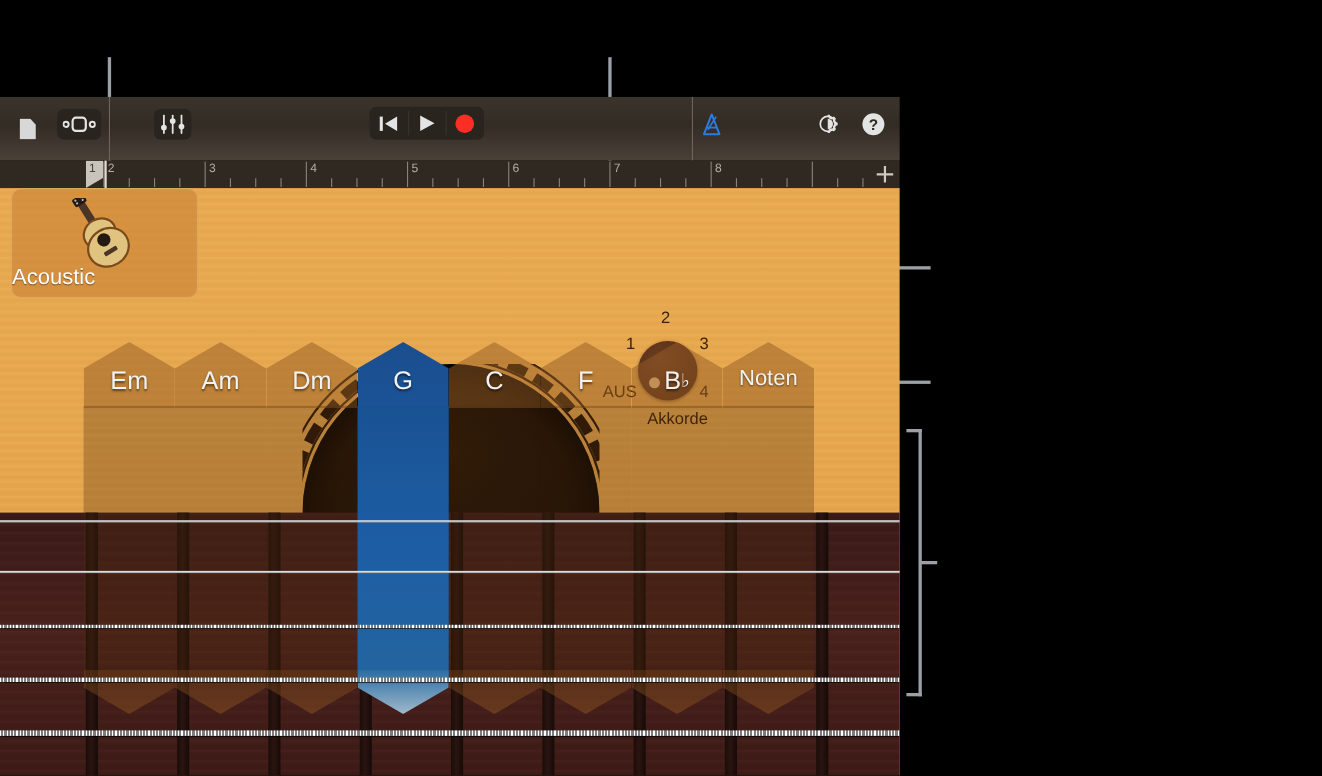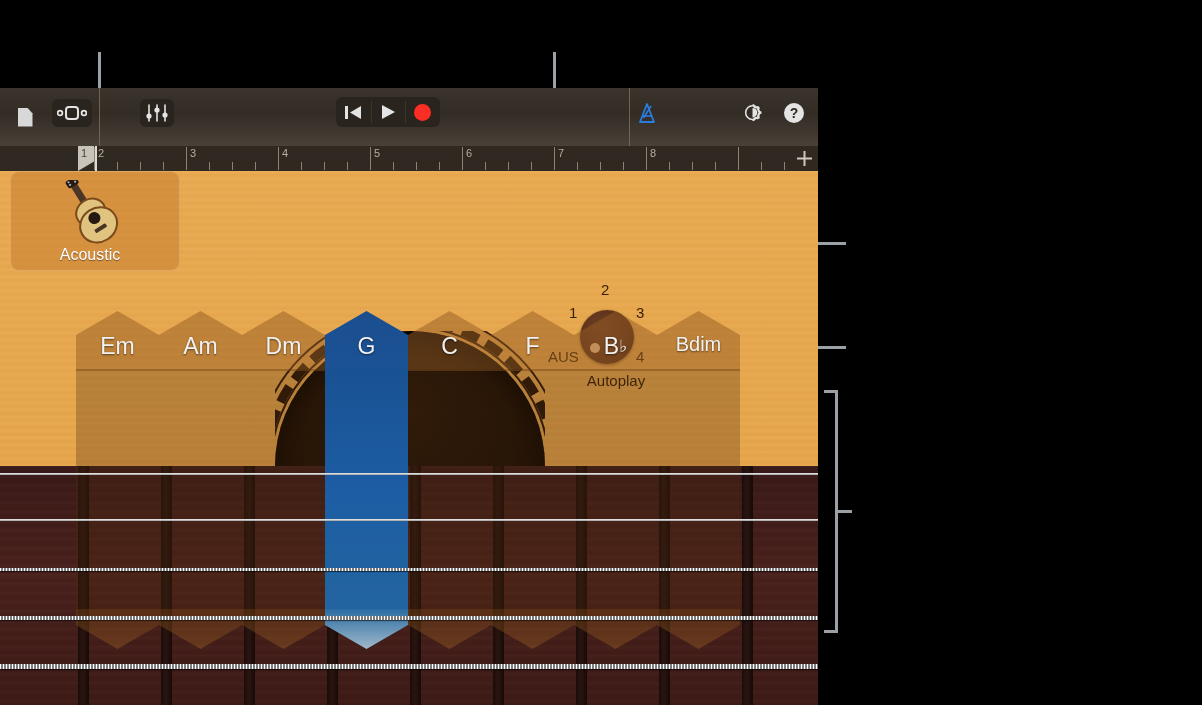--- a/index.html
+++ b/index.html
@@ -52,22 +52,22 @@
     background:linear-gradient(180deg,#e9aa51 0%,#e7a84e 40%,#e49f45 100%);}
   .woodgrain{position:absolute;inset:0;opacity:.16;
     background:repeating-linear-gradient(180deg,
       rgba(255,255,255,.30) 0px,rgba(255,255,255,0) 2px,
       rgba(120,60,10,.22) 4px,rgba(255,255,255,0) 7px);}
 
   
   #inst-card{position:absolute;left:10px;top:0px;width:168px;height:98px;
     background:rgba(198,125,49,.55);border-radius:9px;
     border:1px solid rgba(255,255,255,.20);}
-  #inst-label{position:absolute;left:0;right:10px;bottom:6px;text-align:center;
-    font-size:16px;color:#fff;text-shadow:0 1px 1px rgba(0,0,0,.45);}
+  #inst-label{position:absolute;left:0;right:10px;bottom:6px;
+    font-size:20px;color:#fff;text-shadow:0 1px 1px rgba(0,0,0,.45);}
 
   
   #soundhole-wrap{position:absolute;left:275px;top:160px;width:270px;height:200px;overflow:hidden;}
   #soundhole{position:absolute;left:0;top:0;width:270px;height:270px;border-radius:50%;
     background:radial-gradient(circle at 50% 30%,#241508 0%,#140b03 60%,#0b0601 100%);
     box-shadow:inset 0 10px 22px rgba(0,0,0,.85);}
   #rosette{position:absolute;left:-14px;top:-14px;width:298px;height:298px;border-radius:50%;
     border:9px dashed #241406;box-sizing:border-box;}
   #rosette2{position:absolute;left:-20px;top:-20px;width:310px;height:310px;border-radius:50%;
     border:2px solid #2a1808;box-sizing:border-box;}
@@ -315,21 +315,21 @@
 
       <div id="autoplay">
         <div class="knob-lab" style="left:9px;top:20px;">1</div>
         <div class="knob-lab" style="left:41px;top:-3px;">2</div>
         <div class="knob-lab" style="left:76px;top:20px;">3</div>
         <div class="knob-lab" style="left:76px;top:64px;">4</div>
         <div class="knob-lab" style="left:-12px;top:64px;">AUS</div>
         <div id="knob">
           <div id="knob-dot"></div>
         </div>
-        <div id="autoplay-title">Autoplay</div>
+        <div id="autoplay-title">Akkorde</div>
       </div>
 
 
       <div id="fretboard">
         <div class="fbgrain"></div>
         <div class="fret" style="left:78px;"></div>
         <div class="fret" style="left:161px;"></div>
         <div class="fret" style="left:244px;"></div>
         <div class="fret" style="left:327px;"></div>
         <div class="fret" style="left:410px;"></div>
@@ -379,21 +379,21 @@
         <div class="strip s-normal" style="left:574px;">
           <div class="strip-head"></div>
           <div class="strip-body"></div>
           <div class="strip-tip"></div>
           <div class="strip-label"><span>B</span><span class="flat">♭</span></div>
         </div>
         <div class="strip s-normal" style="left:657px;">
           <div class="strip-head"></div>
           <div class="strip-body"></div>
           <div class="strip-tip"></div>
-          <div class="strip-label" style="font-size:20px;">Bdim</div>
+          <div class="strip-label" style="font-size:20px;">Noten</div>
         </div>
       </div>
 
       <div>
         <div class="string s-thin" style="top:302px;height:2px;"></div>
         <div class="string s-thin" style="top:348px;height:2px;"></div>
         <div class="string s-wound" style="top:397px;height:3px;"></div>
         <div class="string s-wound" style="top:445px;height:4px;"></div>
         <div class="string s-wound" style="top:493px;height:5px;"></div>
 

